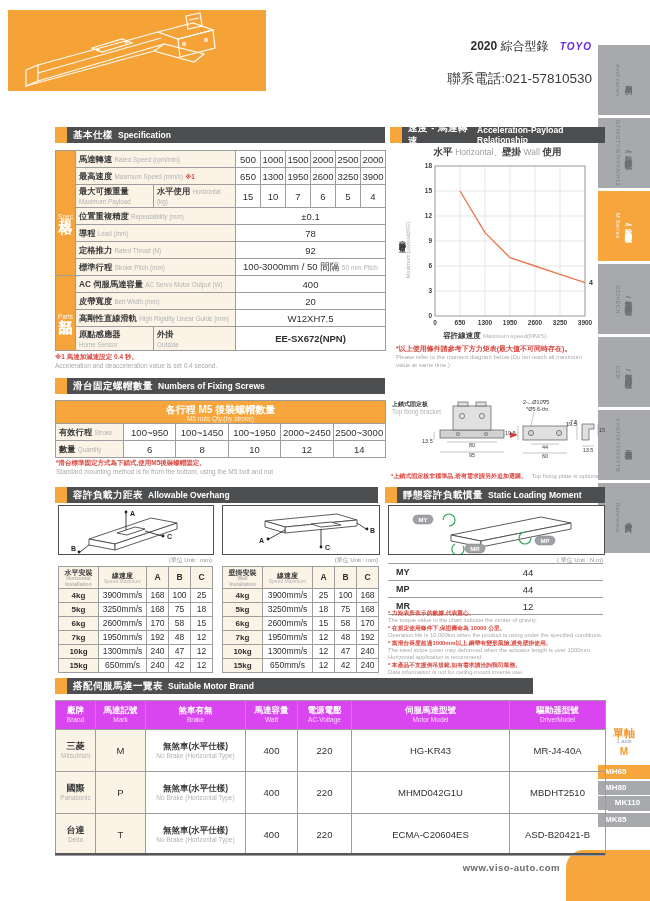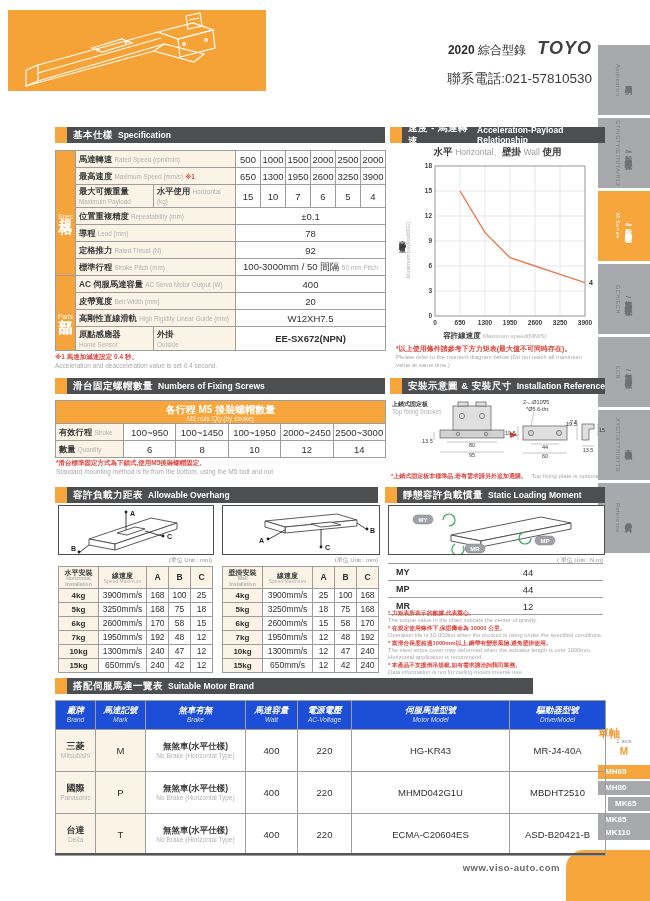--- a/index.html
+++ b/index.html
@@ -4,30 +4,30 @@
 <style>
   html,body{margin:0;padding:0;}
   body{font-family:"Liberation Sans","DejaVu Sans",sans-serif;background:#fff;}
   #page{position:relative;width:650px;height:901px;background:#fff;overflow:hidden;}
   .abs{position:absolute;}
 
   
   #banner{left:8px;top:10px;width:258px;height:81px;background:#F5A337;}
   #catalog-line{left:380px;top:38px;width:212px;text-align:right;font-size:12px;color:#2e2e30;}
   #catalog-line b{font-weight:bold;}
-  #logo{font-weight:900;font-style:italic;font-size:18px;letter-spacing:1px;color:#404040;margin-left:8px;}
+  #logo{font-weight:900;font-style:italic;font-size:10px;letter-spacing:1px;color:#6d28d9;margin-left:8px;}
   #phone{left:380px;top:70px;width:212px;text-align:right;font-size:13.5px;color:#3a3a3c;}
 
   
   .side-tab{left:598px;width:52px;height:70px;background:#A7A9AC;display:flex;justify-content:center;align-items:center;gap:2px;}
   .side-tab.active{background:#F6A63C;}
   .side-tab .zh{writing-mode:vertical-rl;font-size:7.5px;font-weight:bold;color:#6e7073;letter-spacing:1px;}
   .side-tab .code{writing-mode:vertical-rl;font-size:5.5px;color:#7c7e81;letter-spacing:.5px;}
   .side-tab.active .zh,.side-tab.active .code{color:#fff;}
-  #axis-zh{left:598px;top:726px;width:52px;font-size:11px;font-weight:bold;color:#F19A33;}
+  #axis-zh{left:598px;top:726px;width:52px;text-align:center;font-size:11px;font-weight:bold;color:#F19A33;}
   #axis-en{left:598px;top:738px;width:52px;text-align:center;font-size:6px;color:#9a9c9f;}
   #axis-series{left:598px;top:746px;width:52px;text-align:center;font-size:10px;font-weight:bold;color:#F19A33;}
   .model-tab{left:598px;width:52px;height:14px;background:#A7A9AC;color:#fff;font-size:8px;font-weight:bold;line-height:14px;padding-left:7px;box-sizing:border-box;}
   .model-tab.active{background:#F6A63C;}
   #corner{left:566px;top:850px;width:84px;height:51px;background:#F6A63C;border-top-left-radius:18px;}
 
   
   .sec-h{height:16px;display:flex;}
   .sec-h .sq{width:12px;background:#F6A63C;}
   .sec-h .bar{flex:1;background:#4D4E50;color:#fff;display:flex;align-items:center;padding-left:6px;gap:5px;}
@@ -104,21 +104,21 @@
   .badge{fill:#9fa1a4;stroke:#7e8083;stroke-width:.5;}
   .badge-t{font-size:6px;font-weight:bold;fill:#fff;text-anchor:middle;}
   .marc{fill:none;stroke:#2FA757;stroke-width:1.2;}
   #mom-notes{left:388px;top:610px;width:240px;}
   .note{font-size:5.8px;line-height:1.28;}
   .nred{color:#D9463E;font-weight:bold;}
   .ngray{color:#a9a9ab;}
 
   
   #motor-table{left:55px;top:700px;width:550px;}
-  #motor-table th{background:#1d4ed8;height:26px;font-weight:normal;font-style:italic;}
+  #motor-table th{background:#d946ef;height:26px;font-weight:normal;}
   #motor-table th .zt{display:block;font-size:8.5px;font-weight:bold;color:#fff;line-height:1.15;}
   #motor-table th .et{display:block;font-size:6.5px;color:rgba(255,255,255,.8);line-height:1.15;}
   #motor-table td{height:39px;text-align:center;font-size:9.5px;color:#2f2f31;}
   .brand-cell{background:#FAF3E6;}
   .brand-cell .zt{display:block;font-size:9px;font-weight:bold;color:#3a3a3c;line-height:1.2;}
   .brand-cell .et{display:block;font-size:6.5px;color:#b3b3b5;line-height:1.2;}
   .brake-cell .zt{display:block;font-size:8.5px;font-weight:bold;color:#3a3a3c;line-height:1.25;}
   .brake-cell .et{display:block;font-size:6.5px;color:#b3b3b5;line-height:1.25;}
 
   
@@ -187,21 +187,21 @@
     <span class="zh">參考資料</span>
   </div>
 
   <div class="abs" id="axis-zh">單軸</div>
   <div class="abs" id="axis-en">1 axis</div>
   <div class="abs" id="axis-series">M</div>
   <div class="abs model-tab active" style="top:765px;">MH65</div>
   <div class="abs model-tab" style="top:781px;">MH80</div>
   <div class="abs model-tab" style="top:797px;margin-left:10px;">MK65</div>
   <div class="abs model-tab" style="top:813px;">MK85</div>
-  <div class="abs model-tab" style="top:826px;">MK110</div>
+  <div class="abs model-tab" style="top:796px;text-align:center;">MK110</div>
   <div class="abs" id="corner"></div>
 
   <div class="abs sec-h" style="left:55px;top:127px;width:330px;">
     <div class="sq"></div>
     <div class="bar">
         <span class="t-zh">基本仕樣</span>
         <span class="t-en">Specification</span>
       </div>
   </div>
 
@@ -369,27 +369,20 @@
           <td class="val">8</td>
           <td class="val">10</td>
           <td class="val">12</td>
           <td class="val">14</td>
         </tr>
   </tbody>
     </table>
   <div class="abs footnote-red" style="left:56px;top:459px;">*滑台標準固定方式為下鎖式,使用M5後裝螺帽固定。</div>
   <div class="abs footnote-gray" style="left:56px;top:468px;">Standard mounting method is fix from the bottom, using the M5 bolt and   nut</div>
 
-  <div class="abs sec-h" style="left:390px;top:378px;width:215px;">
-    <div class="sq"></div>
-    <div class="bar">
-        <span class="t-zh">安裝示意圖 &amp; 安裝尺寸</span>
-        <span class="t-en">Installation Reference</span>
-      </div>
-  </div>
   <div class="abs" id="inst-label">
     <span>上鎖式固定板</span><span class="en">Top fixing bracket</span>
   </div>
   <div class="abs" style="left:390px;top:396px;width:215px;height:66px;">
     <svg width="215" height="66" viewBox="0 0 215 66">
 
       <rect class="part2" x="50" y="34" width="64" height="8"></rect>
       <rect class="part" x="63" y="10" width="38" height="24"></rect>
       <rect class="part" x="68" y="6" width="10" height="4"></rect>
       <rect class="part" x="86" y="6" width="10" height="4"></rect>

